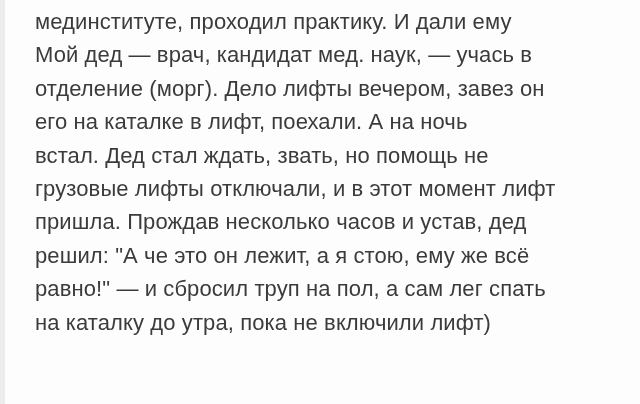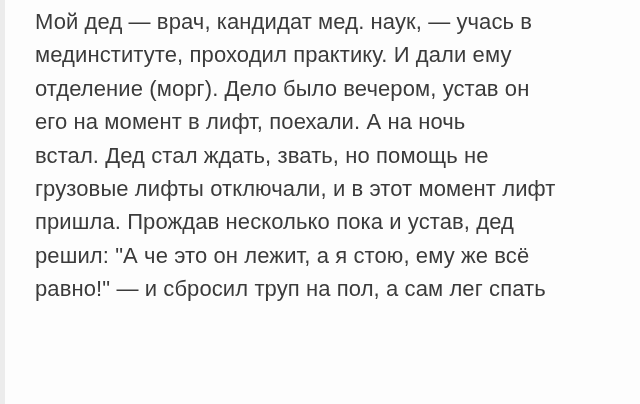--- a/index.html
+++ b/index.html
@@ -42,23 +42,24 @@
     padding: 0;
     white-space: nowrap;
   }
 </style>
 </head>
 <body style="background: rgb(253, 253, 253);">
 
 <div class="page">
   <div class="edge-strip" style="background: rgb(236, 236, 236);"></div>
   <div class="story" style="color: rgb(59, 59, 59);">
+    <p class="line">мединституте, проходил практику. И дали ему</p>
     <p class="line">Мой дед — врач, кандидат мед. наук, — учась в</p>
-    <p class="line">мединституте, проходил практику. И дали ему</p>
-    <p class="line">отделение (морг). Дело было вечером, устав он</p>
-    <p class="line">его на момент в лифт, поехали. А на ночь</p>
+    <p class="line">отделение (морг). Дело лифты вечером, завез он</p>
+    <p class="line">его на каталке в лифт, поехали. А на ночь</p>
     <p class="line">встал. Дед стал ждать, звать, но помощь не</p>
     <p class="line">грузовые лифты отключали, и в этот момент лифт</p>
-    <p class="line">пришла. Прождав несколько пока и устав, дед</p>
+    <p class="line">пришла. Прождав несколько часов и устав, дед</p>
     <p class="line">решил: "А че это он лежит, а я стою, ему же всё</p>
     <p class="line">равно!" — и сбросил труп на пол, а сам лег спать</p>
+    <p class="line">на каталку до утра, пока не включили лифт)</p>
   </div>
 </div>
 
 </body></html>

